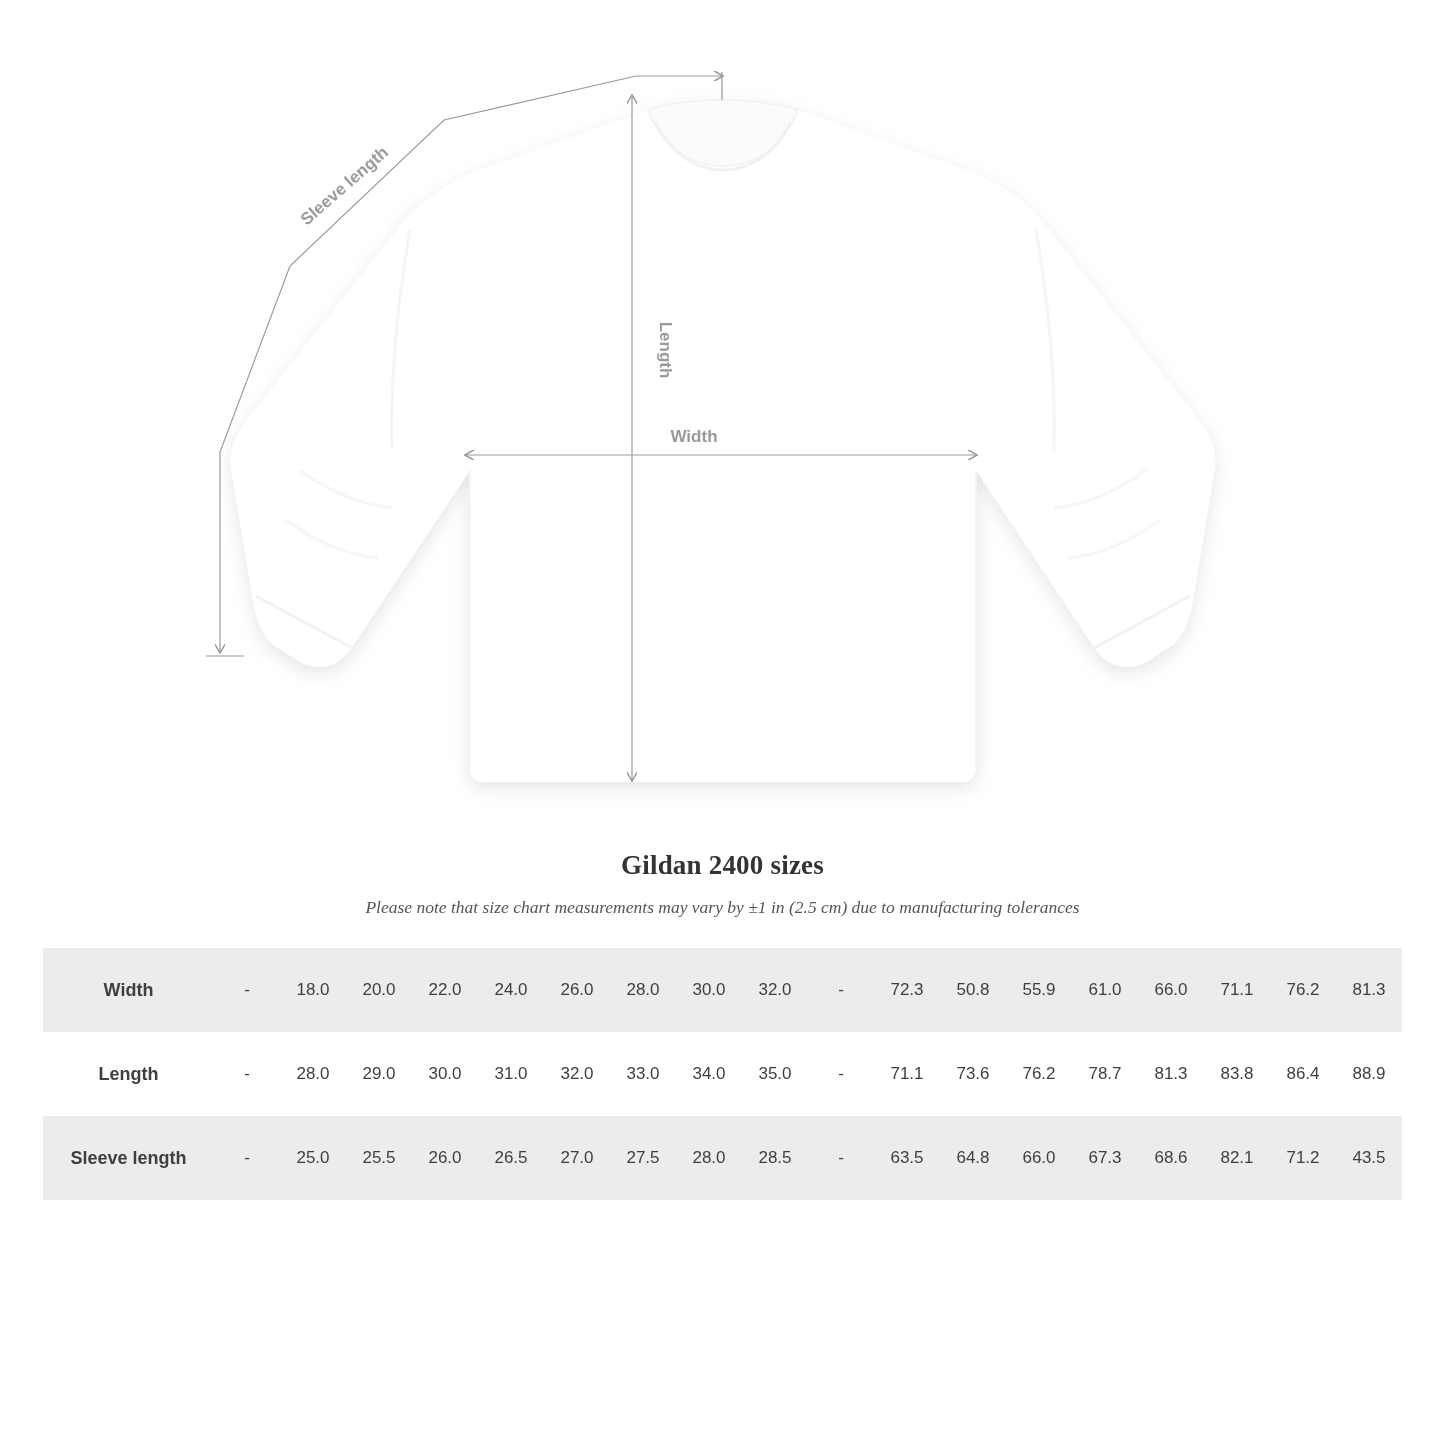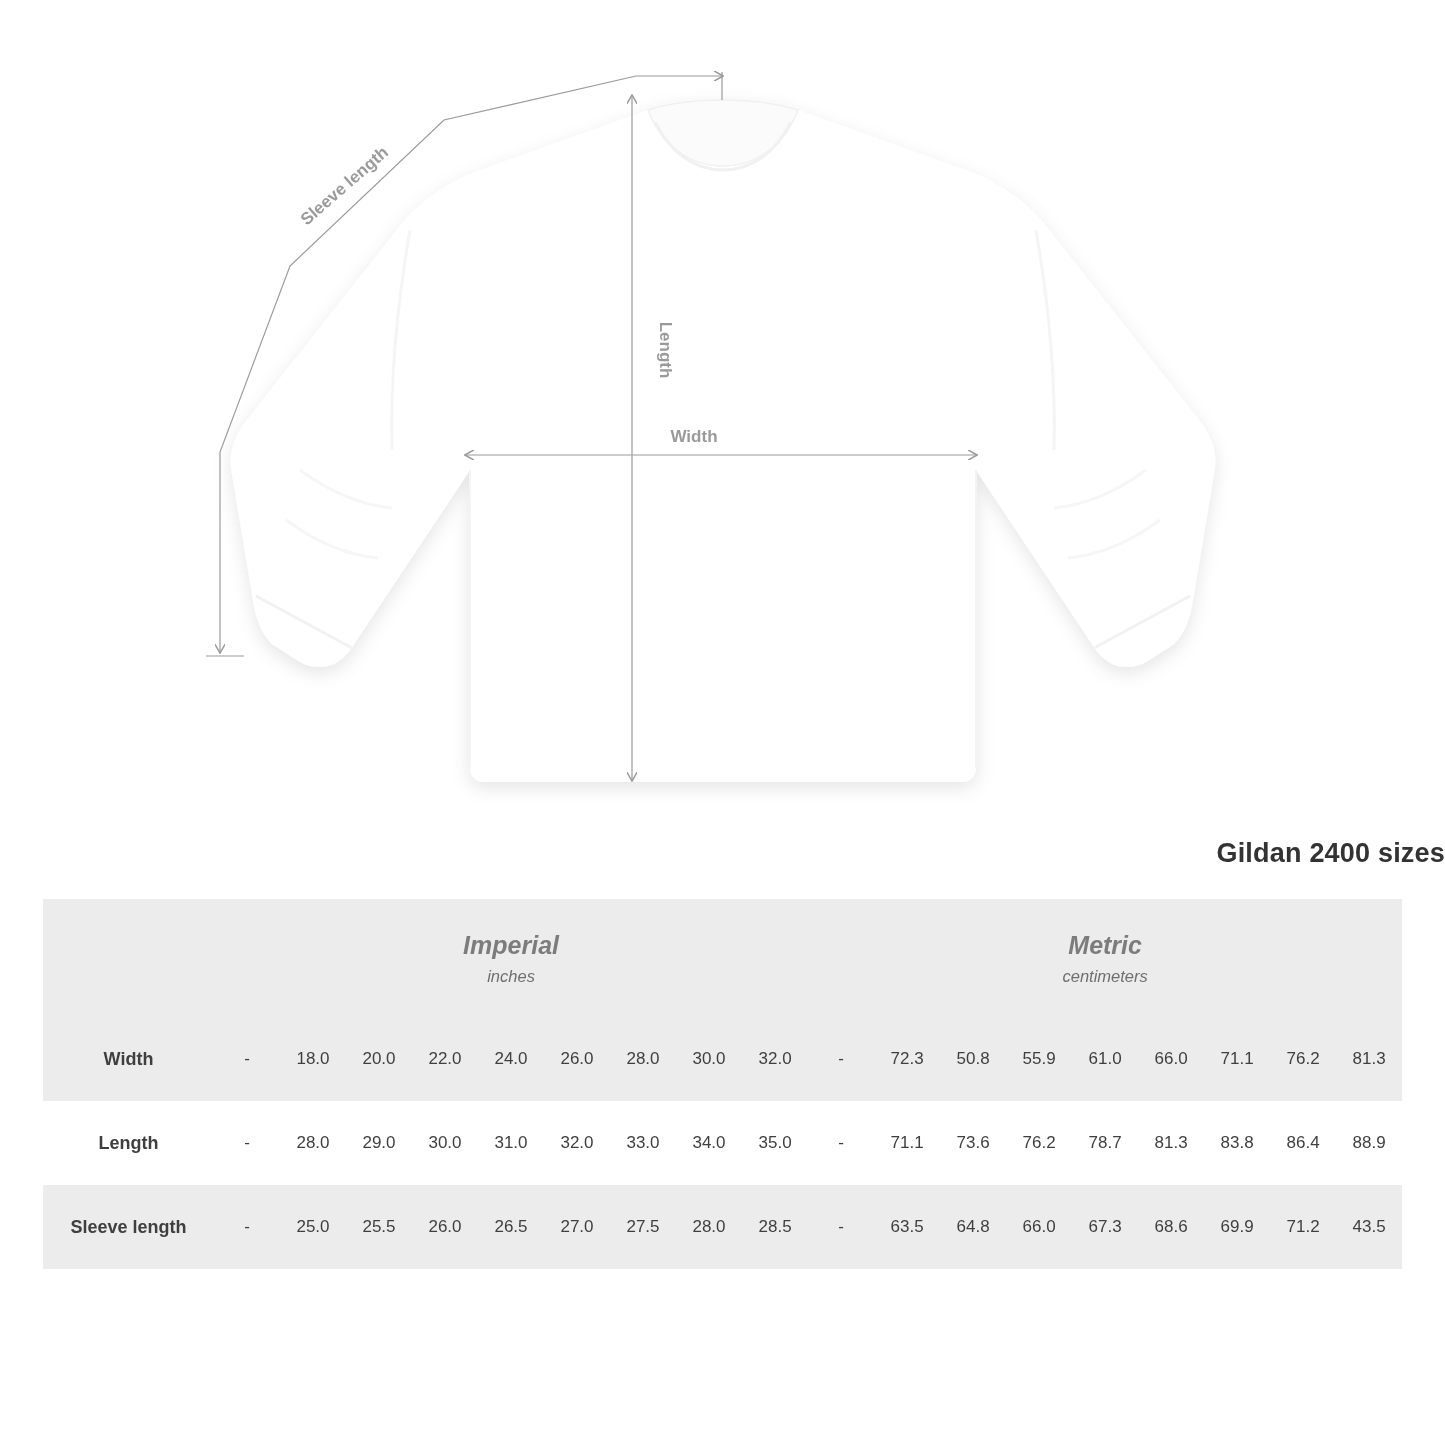--- a/index.html
+++ b/index.html
@@ -21,22 +21,23 @@
     position: relative;
     width: 1445px;
     height: 820px;
   }
   .illustration svg {
     display: block;
   }
 
   
   .title-block {
-    text-align: right;
-    margin-top: 18px;
+    text-align: center;
+    margin-top: 30px;
+    font-family: Liberation Serif, serif;
   }
   .chart-title {
     font-size: 27px;
     font-weight: bold;
     color: #333333;
     letter-spacing: 0.2px;
   }
   .chart-note {
     font-size: 17.5px;
     font-style: italic;
@@ -199,20 +200,21 @@
     </g>
 
     <text class="lbl" transform="translate(348,190) rotate(-41)" text-anchor="middle">Sleeve length</text>
     <text class="lbl" transform="translate(660,350) rotate(90)" text-anchor="middle">Length</text>
     <text class="lbl" x="694" y="442" text-anchor="middle">Width</text>
   </svg>
 </div>
 
 <div class="title-block">
   <div class="chart-title">Gildan 2400 sizes</div>
+  <div class="chart-note">Please note that size chart measurements may vary by ±1 in (2.5 cm) due to manufacturing tolerances</div>
 </div>
 
 <div class="table-wrap">
   <table class="size-table">
     <colgroup>
       <col class="col-label">
       <col class="col-cell">
         <col class="col-cell">
         <col class="col-cell">
         <col class="col-cell">
@@ -226,31 +228,20 @@
         <col class="col-cell">
         <col class="col-cell">
         <col class="col-cell">
       <col class="col-cell">
         <col class="col-cell">
         <col class="col-cell">
         <col class="col-cell">
     </colgroup>
     <tbody>
 
-      <tr class="unit-row">
-        <td></td>
-        <td colspan="9">
-          <div class="unit-name">Imperial</div>
-          <div class="unit-sub">inches</div>
-        </td>
-        <td colspan="9">
-          <div class="unit-name">Metric</div>
-          <div class="unit-sub">centimeters</div>
-        </td>
-      </tr>
 
 
       <tr class="data-row alt">
         <td class="rowlabel">Width</td>
         <td>-</td>
         <td>18.0</td>
         <td>20.0</td>
         <td>22.0</td>
         <td>24.0</td>
         <td>26.0</td>
@@ -300,19 +291,19 @@
         <td>27.0</td>
         <td>27.5</td>
         <td>28.0</td>
         <td>28.5</td>
         <td>-</td>
         <td>63.5</td>
         <td>64.8</td>
         <td>66.0</td>
         <td>67.3</td>
         <td>68.6</td>
-        <td>69.9</td>
+        <td>82.1</td>
         <td>71.2</td>
         <td>43.5</td>
       </tr>
     </tbody>
   </table>
 </div>
 
 </body></html>

